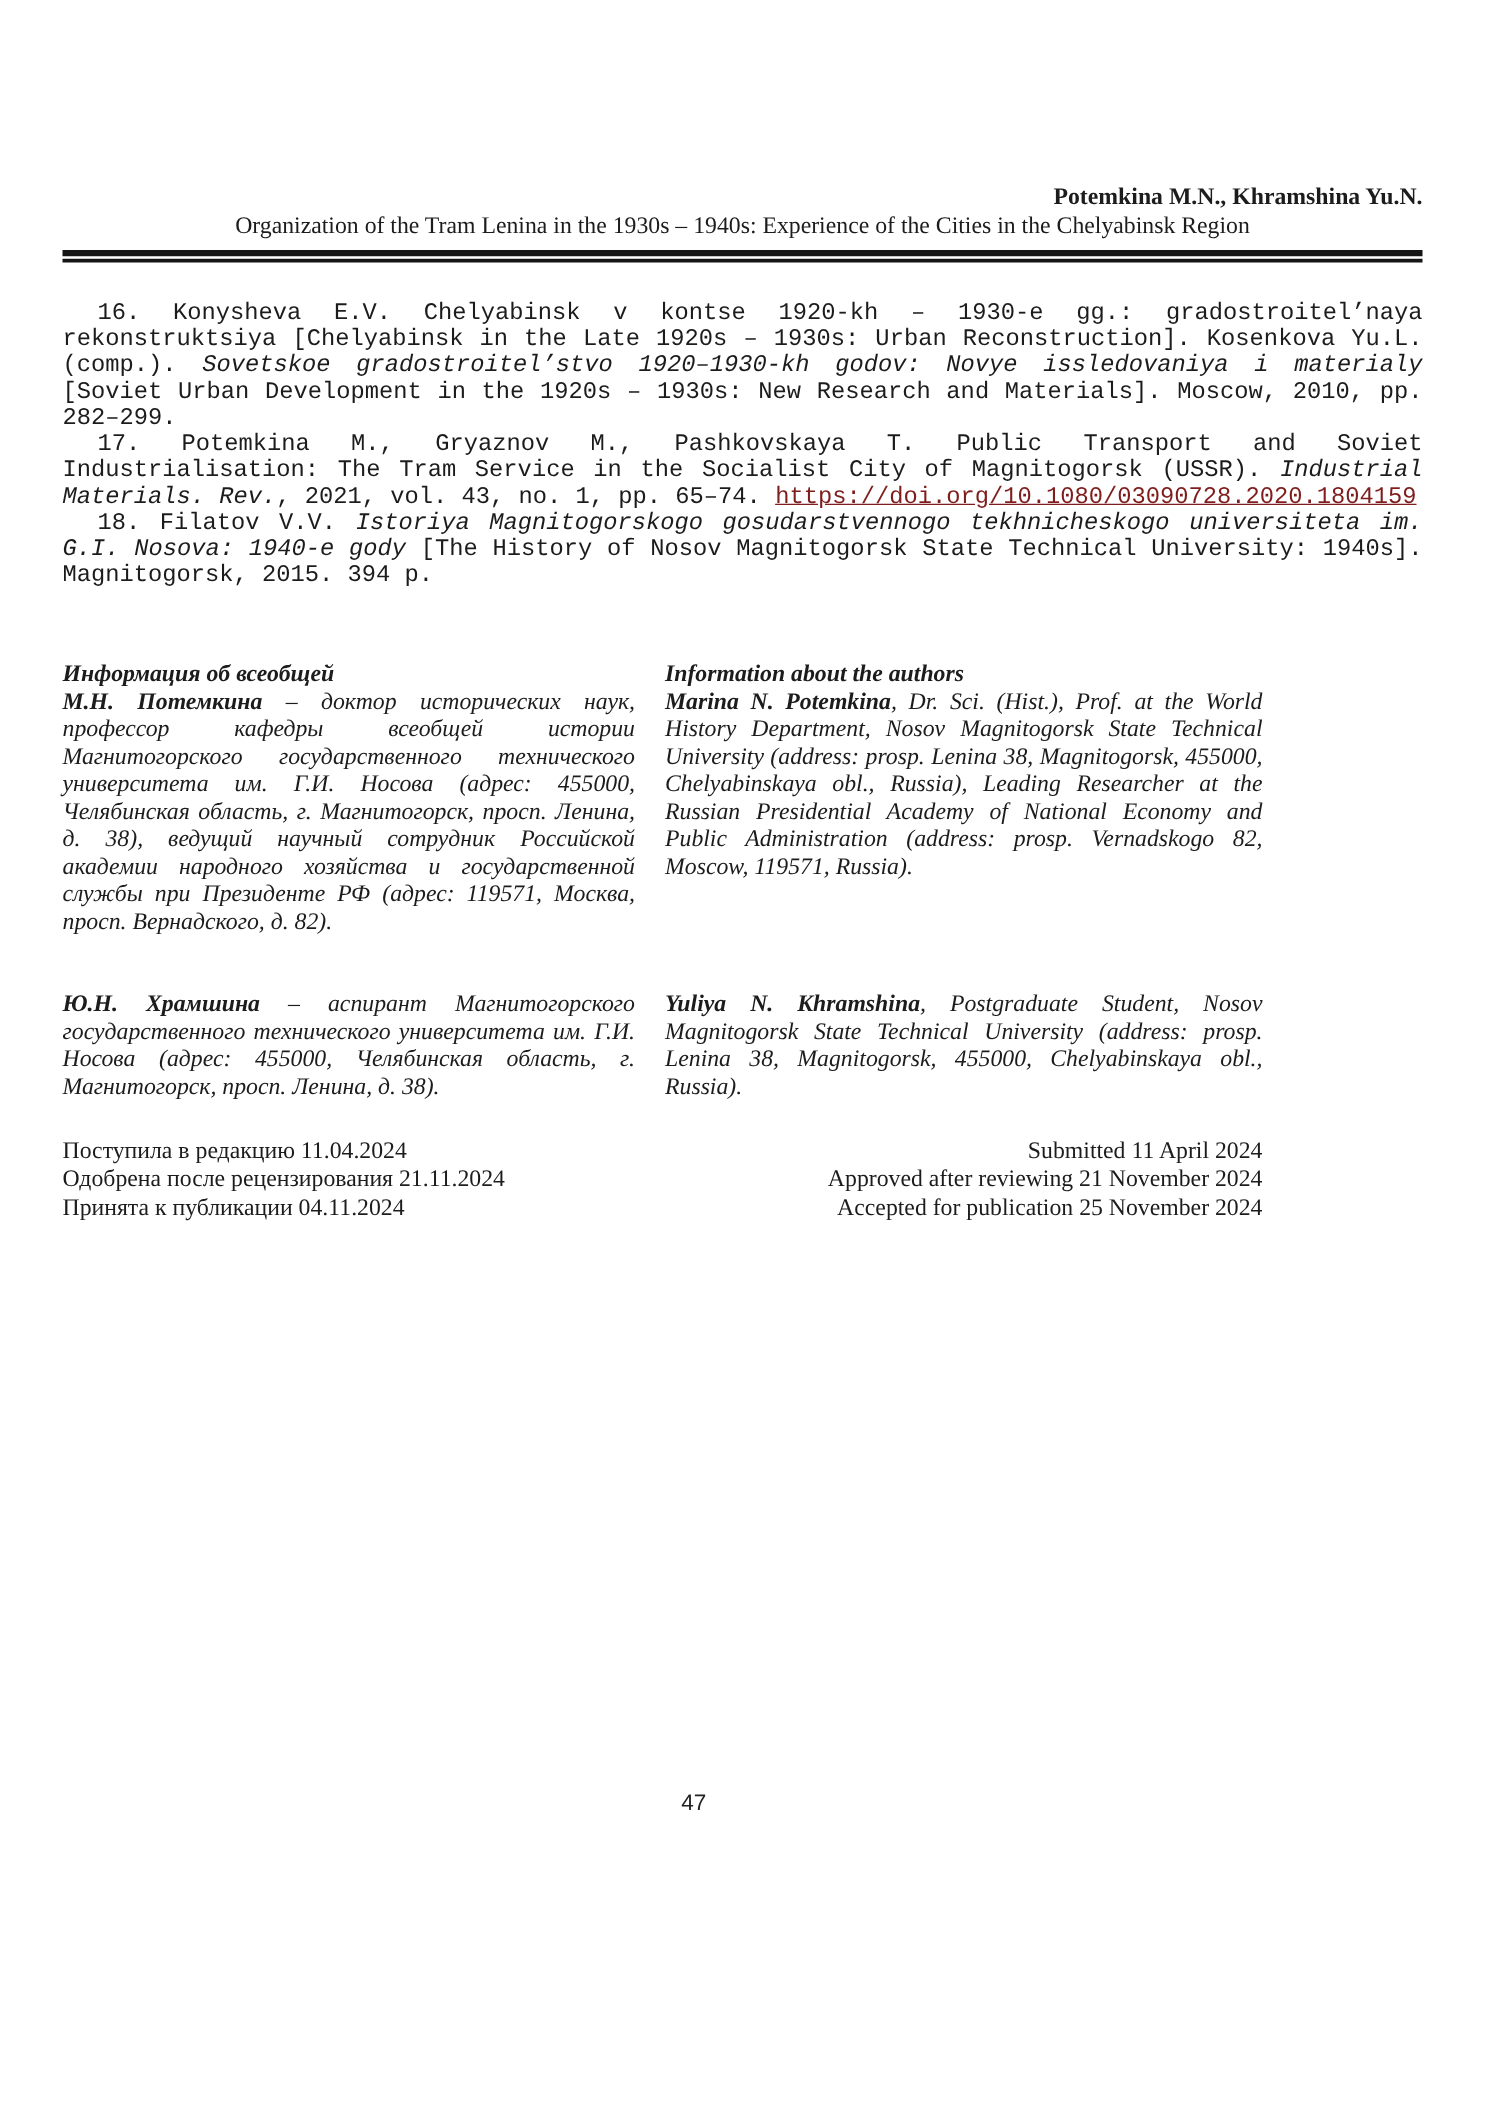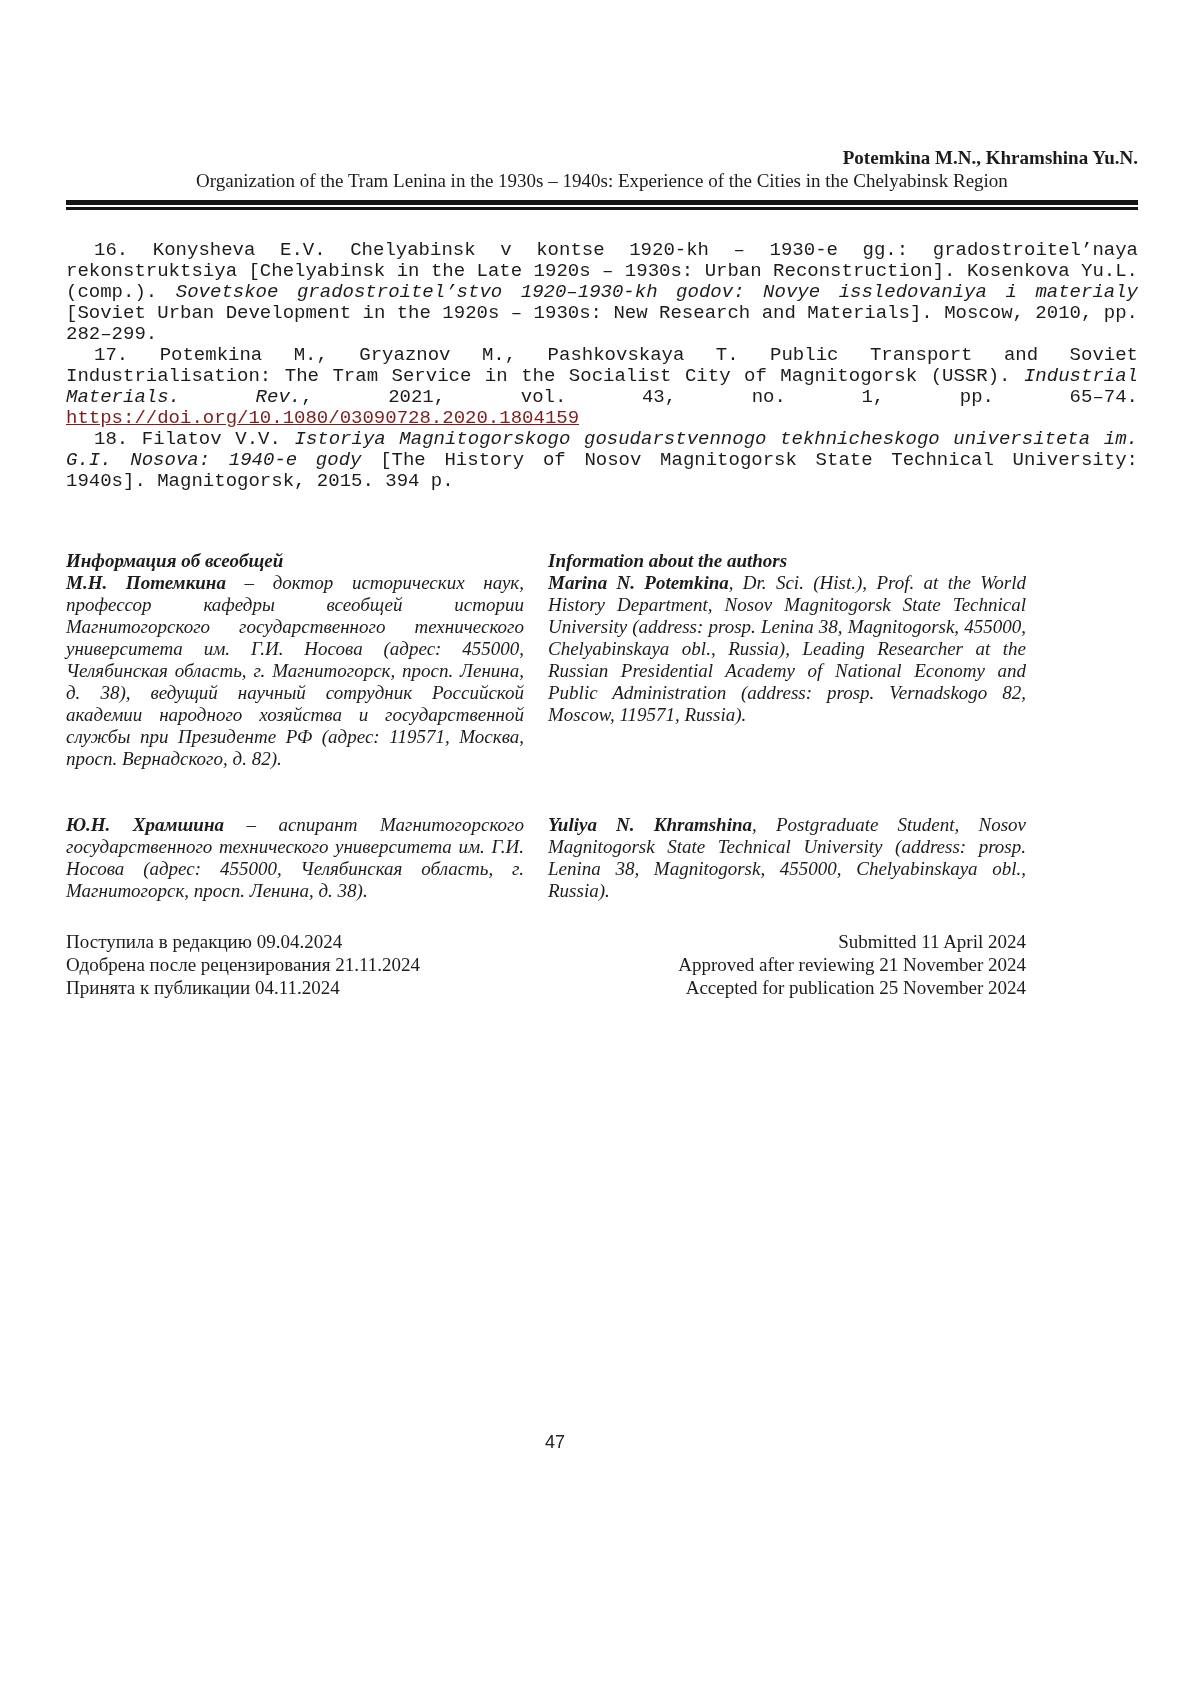--- a/index.html
+++ b/index.html
@@ -10,21 +10,21 @@
   }
   body {
     width: 1200px;
     height: 1697px;
     position: relative;
     font-family: "Liberation Serif", serif;
     color: #1c1c1c;
     overflow: hidden;
   }
   .content {
-    padding-left: 66px;
+    padding-left: 50px;
     padding-right: 62px;
   }
   
   .running-head {
     padding-top: 146px;
     font-size: 19px;
     line-height: 23px;
   }
   .rh-authors {
     text-align: right;
@@ -129,21 +129,21 @@
 
     <div class="bio row-1"><span class="author-name">М.Н. Потемкина</span><span> – доктор исторических наук, профессор кафедры всеобщей истории Магнитогорского государственного технического университета им. Г.И. Носова (адрес: 455000, Челябинская область, г. Магнитогорск, просп. Ленина, д. 38), ведущий научный сотрудник Российской академии народного хозяйства и государственной службы при Президенте РФ (адрес: 119571, Москва, просп. Вернадского, д. 82).</span></div>
     <div class="bio row-1"><span class="author-name">Marina N. Potemkina</span><span>, Dr. Sci. (Hist.), Prof. at the World History Department, Nosov Magnitogorsk State Technical University (address: prosp. Lenina 38, Magnitogorsk, 455000, Chelyabinskaya obl., Russia), Leading Researcher at the Russian Presidential Academy of National Economy and Public Administration (address: prosp. Vernadskogo 82, Moscow, 119571, Russia).</span></div>
 
     <div class="bio row-2"><span class="author-name">Ю.Н. Храмшина</span><span> – аспирант Магнитогорского государственного технического университета им. Г.И. Носова (адрес: 455000, Челябинская область, г. Магнитогорск, просп. Ленина, д. 38).</span></div>
     <div class="bio row-2"><span class="author-name">Yuliya N. Khramshina</span><span>, Postgraduate Student, Nosov Magnitogorsk State Technical University (address: prosp. Lenina 38, Magnitogorsk, 455000, Chelyabinskaya obl., Russia).</span></div>
   </div>
 
   <div class="dates-block">
     <div class="dates-ru">
-      <div>Поступила в редакцию 09.04.2024</div>
+      <div>Поступила в редакцию 11.04.2024</div>
       <div>Одобрена после рецензирования 21.11.2024</div>
       <div>Принята к публикации 04.11.2024</div>
     </div>
     <div class="dates-en">
       <div>Submitted 11 April 2024</div>
       <div>Approved after reviewing 21 November 2024</div>
       <div>Accepted for publication 25 November 2024</div>
     </div>
   </div>
 

